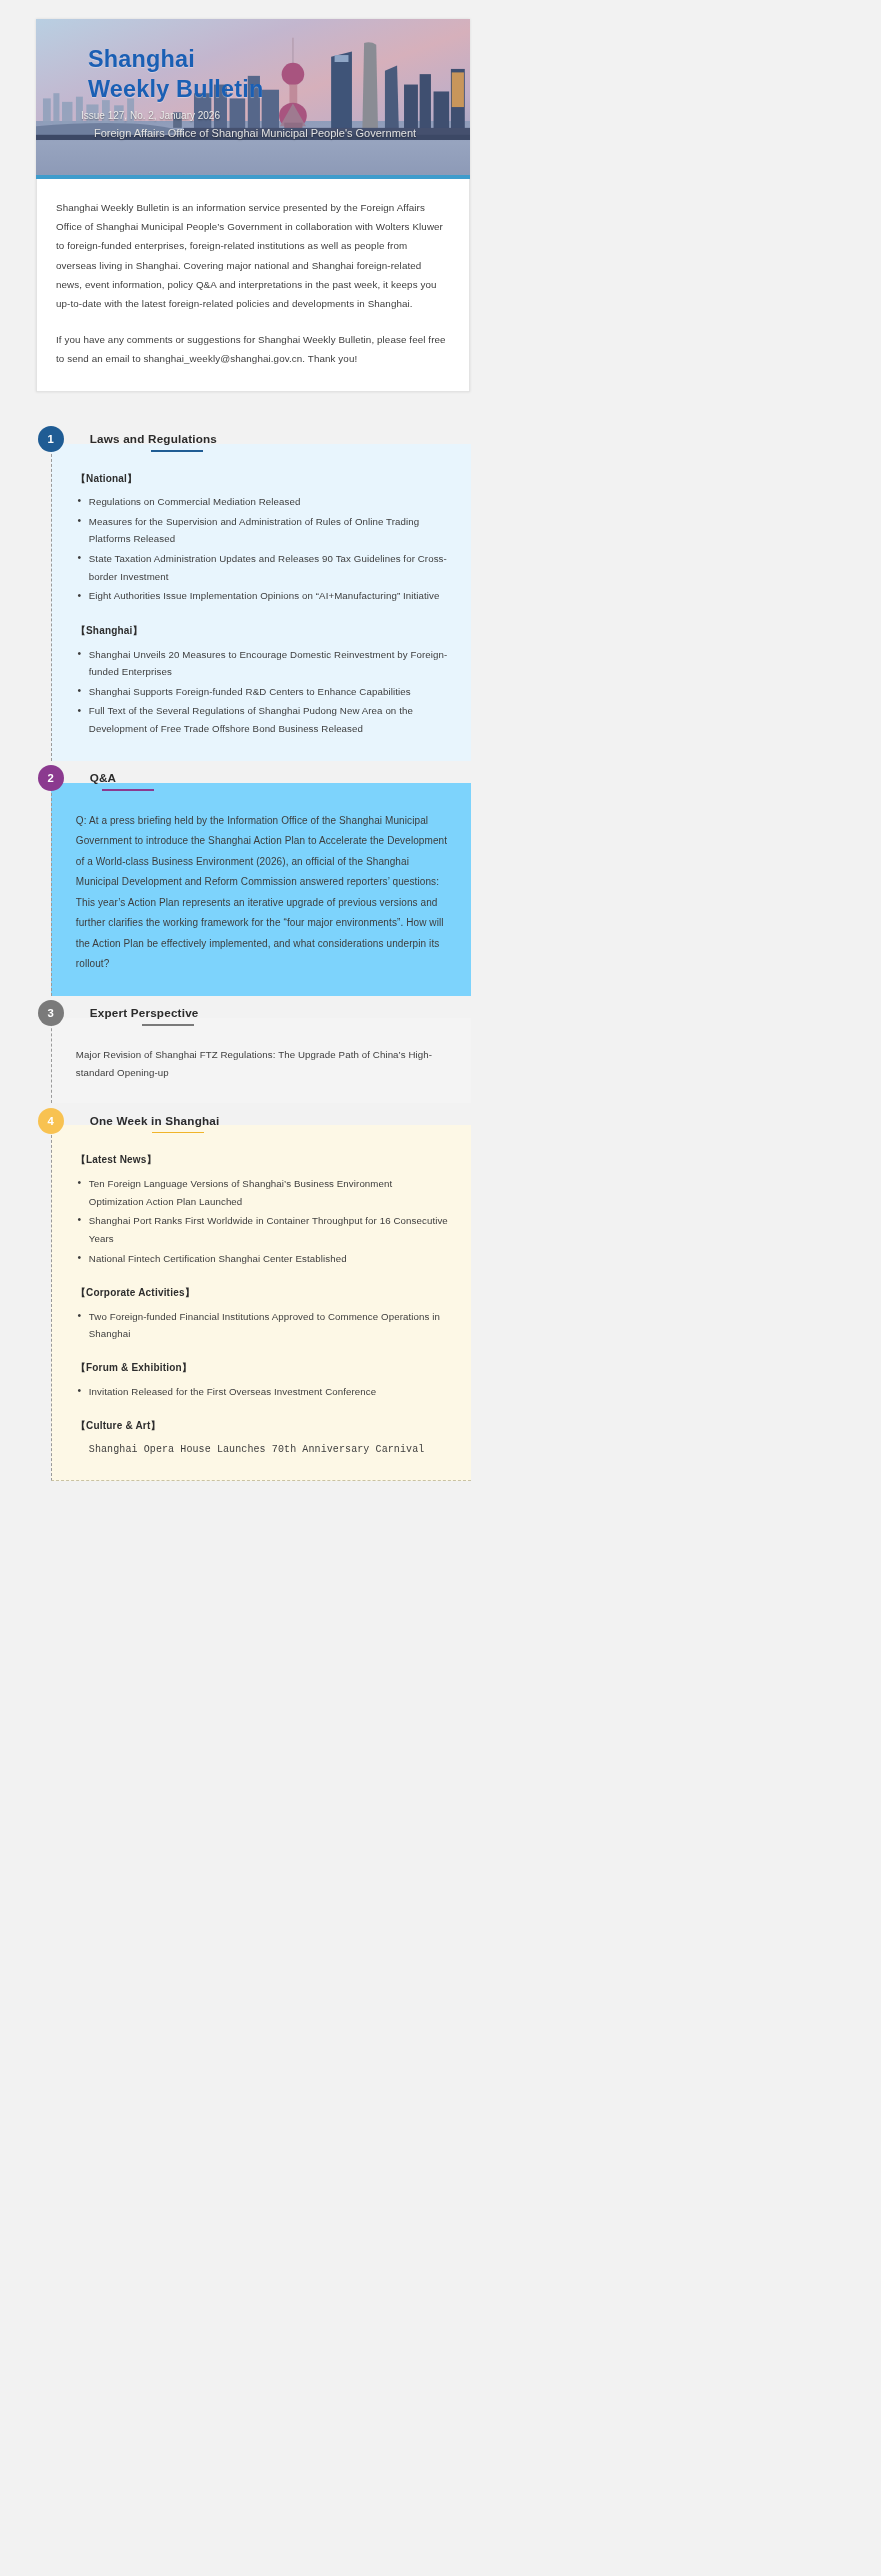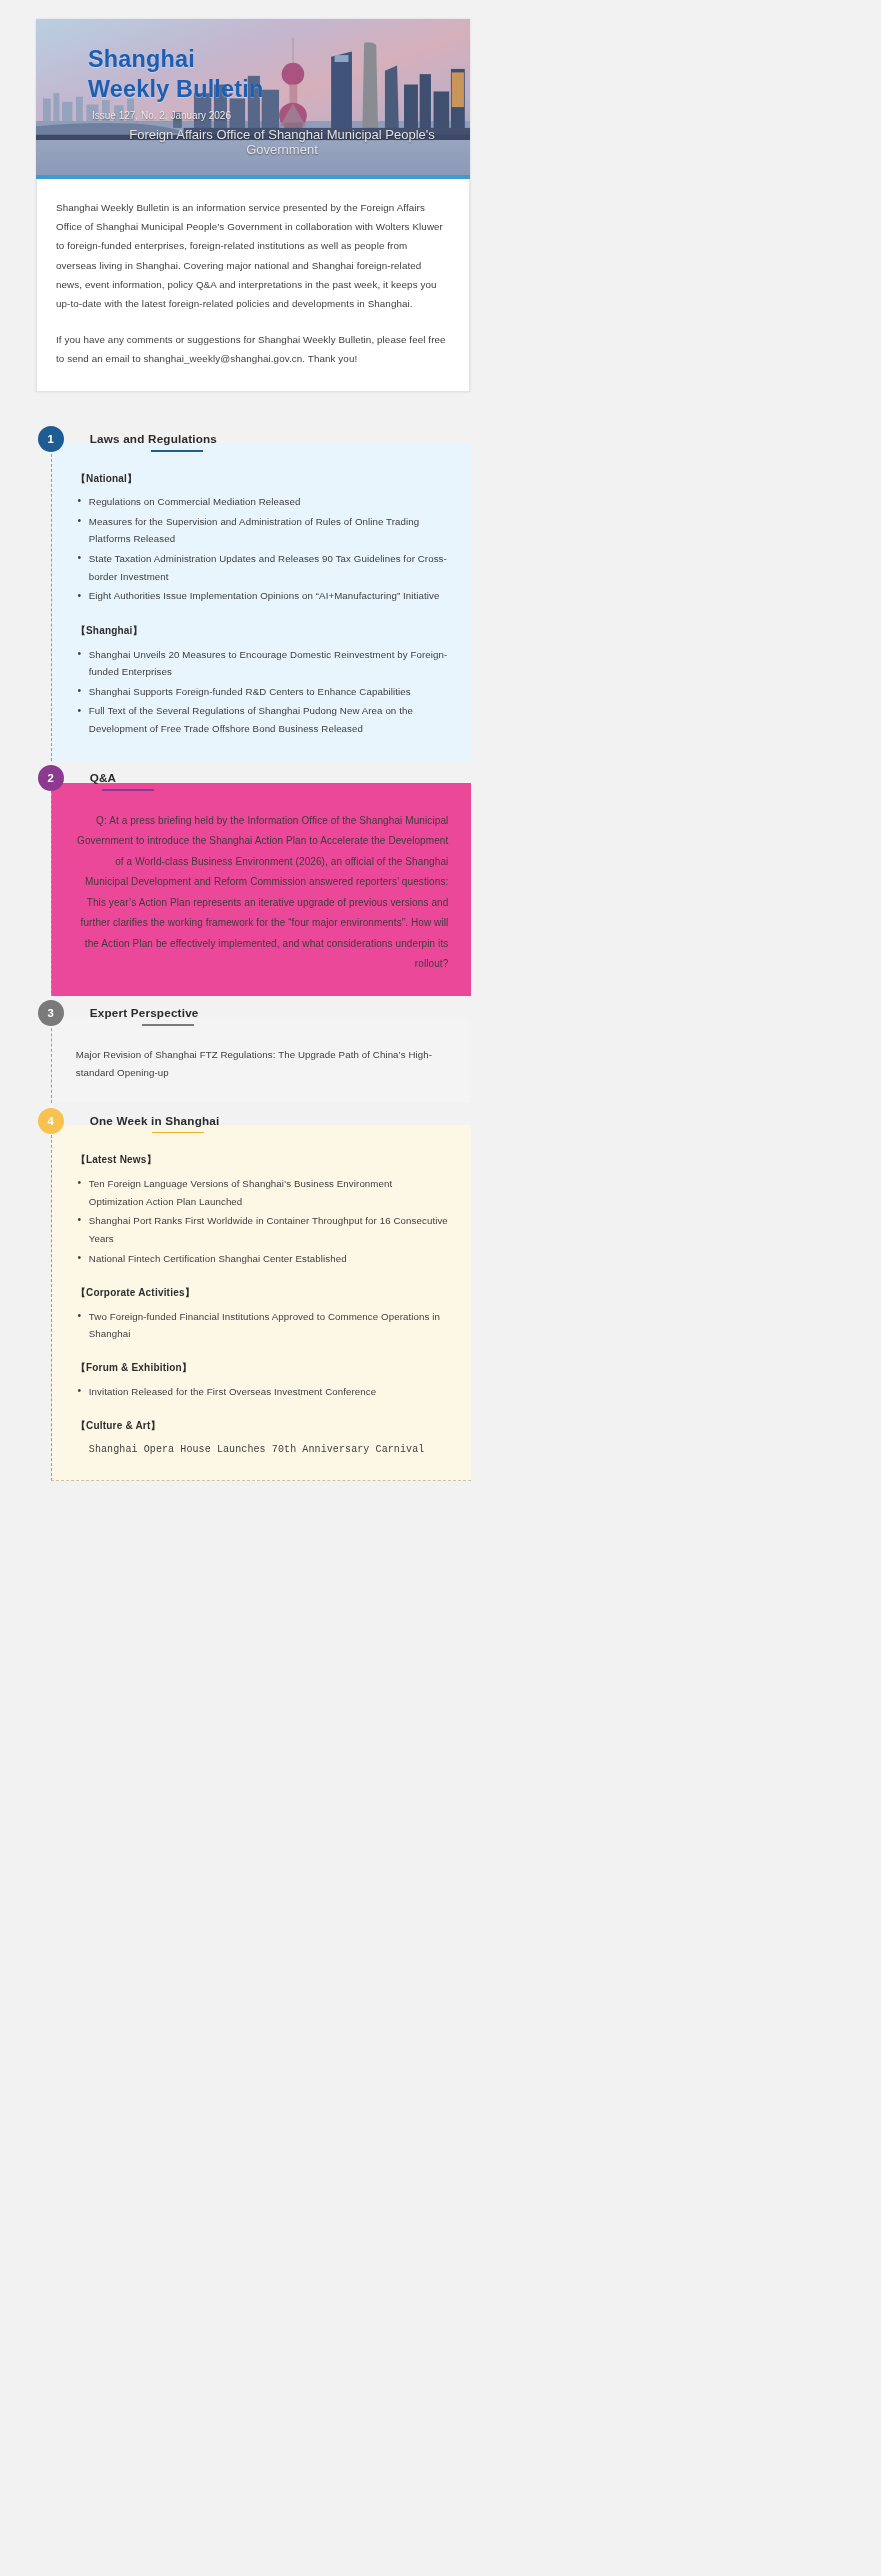--- a/index.html
+++ b/index.html
@@ -41,29 +41,28 @@
     position: absolute; left: 52px; top: 26px;
     color: #1a5fb4;
     font-weight: bold;
     font-size: 23.4px;
     line-height: 1.28;
     letter-spacing: 0.2px;
     text-shadow: 0 0.9px 0.9px rgba(255,255,255,.35);
     z-index: 5;
   }
   .hero-issue {
-    position: absolute; left: 56px; top: 91px;
+    position: absolute; left: 45px; top: 91px;
     color: #ececec; font-size: 10px; z-index: 5;
     text-shadow: 0 0.9px 1.7px rgba(0,0,0,.45);
   }
   .hero-org {
     position: absolute; left: 58px; top: 108px;
-    color: #e2e2e2; font-size: 13px; z-index: 5;
+    color: #e2e2e2; font-size: 11px; z-index: 5;
     text-shadow: 0 0.9px 1.7px rgba(0,0,0,.45);
-    text-align: center;
   }
   .hero-rule { height: 4.3px; background: #3e9ccc; }
 
   .intro {
     padding: 19px 19px 22.6px 19px;
     background: #fff;
     border-left: 0.9px solid #e3e3e3;
     border-right: 0.9px solid #e3e3e3;
     border-bottom: 0.9px solid #e3e3e3;
   }
@@ -114,21 +113,21 @@
   }
 
   .panel {
     margin-left: 14.8px;
     border-left: 0.9px dashed #9a9a9a;
     padding: 19px 22.6px 21px 24px;
     margin-top: -13px;
     padding-top: 28px;
   }
   .panel.b-blue   { background: #e8f5fd; }
-  .panel.b-purple { background: #ec4899; text-align: right; }
+  .panel.b-purple { background: #7dd3fc; }
   .panel.b-gray   { background: #f4f4f4; }
   .panel.b-yellow { background: #fdf8e6; border-bottom: 0.9px dashed #c9c2a4; }
 
   .grp-title {
     font-size: 10px;
     font-weight: bold;
     color: #2d2d2d;
     letter-spacing: 0.2px;
     margin-bottom: 7.8px;
   }

